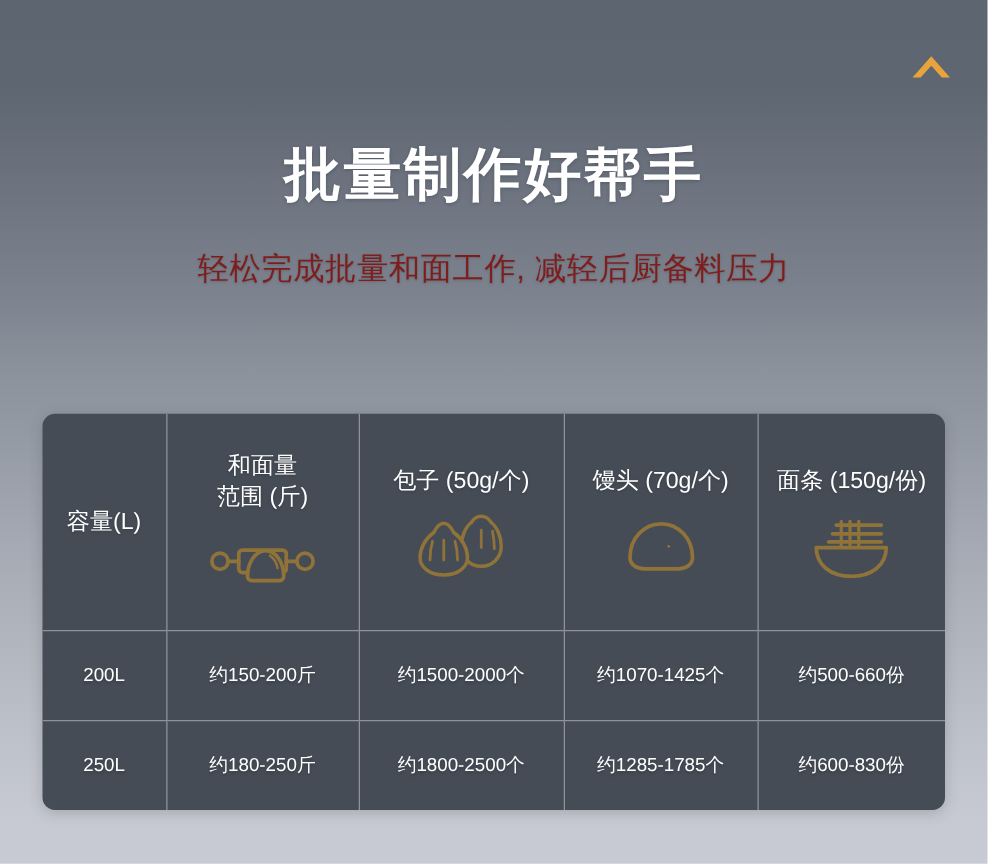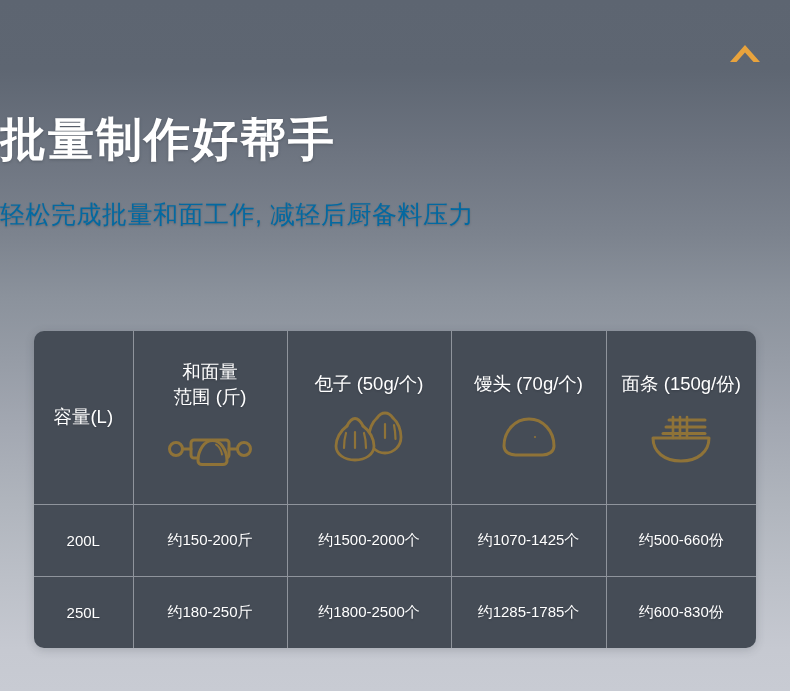--- a/index.html
+++ b/index.html
@@ -40,35 +40,35 @@
     cursor: pointer;
   }
   .chevron-btn svg { display:block; }
 
   
   .hero {
     position: absolute;
     top: 112px;
     left: 0;
     width: 790px;
-    text-align: left;
+    text-align: center;
   }
   .hero-title {
     font-size: 46px;
     font-weight: bold;
     color: #ffffff;
     letter-spacing: 2px;
     line-height: 1.18;
     text-shadow: 0 1px 3px rgba(40,45,55,0.35);
   }
   .hero-sub {
     margin-top: 32px;
     font-size: 25px;
     font-weight: normal;
-    color: #0369a1;
+    color: #7f1d1d;
     letter-spacing: 0.5px;
     text-shadow: 0 1px 2px rgba(40,45,55,0.28);
   }
 
   
   .table-wrap {
     position: absolute;
     left: 34px;
     top: 331px;
     width: 722px;

